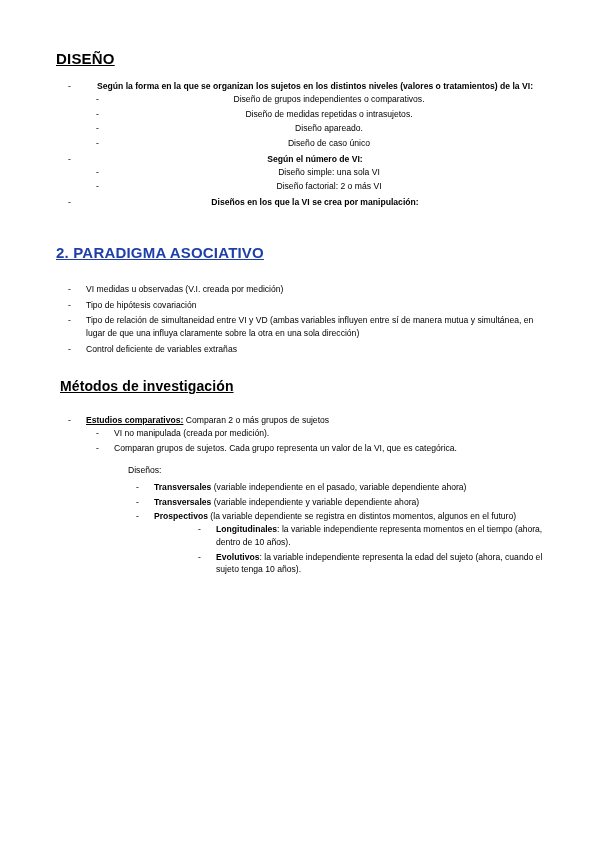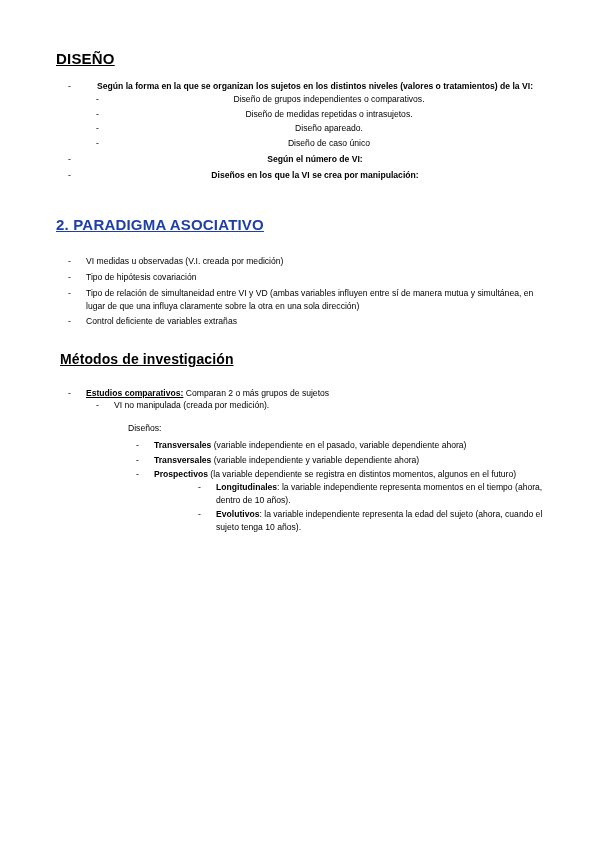--- a/index.html
+++ b/index.html
@@ -130,20 +130,24 @@
         <ul class="lvl2 nested">
           <li>Diseño de grupos independientes o comparativos.</li>
           <li>Diseño de medidas repetidas o intrasujetos.</li>
           <li>Diseño apareado.</li>
           <li>Diseño de caso único</li>
         </ul>
       </li>
 
       <li class="group-block">
         <span class="b">Según el número de VI:</span>
+        <ul class="lvl2 nested">
+          <li>Diseño simple: una sola VI</li>
+          <li>Diseño factorial: 2 o más VI</li>
+        </ul>
       </li>
 
       <li class="group-block">
         <span class="b">Diseños en los que la VI se crea por manipulación:</span>
       </li>
     </ul>
 
     <div class="spacer-lg"></div>
 
     <h2 class="section-title-blue">2. PARADIGMA ASOCIATIVO</h2>
@@ -161,20 +165,21 @@
 
     <h3 class="subsection-title">Métodos de investigación</h3>
 
     <div class="spacer-sm"></div>
 
     <ul class="lvl1">
       <li>
         <span class="u b">Estudios comparativos:</span><span> Comparan 2 o más grupos de sujetos</span>
         <ul class="lvl2 nested">
           <li>VI no manipulada (creada por medición).</li>
+          <li>Comparan grupos de sujetos. Cada grupo representa un valor de la VI, que es categórica.</li>
         </ul>
 
         <div class="indent-label">Diseños:</div>
 
         <ul class="lvl3" style="padding-left:42px;">
           <li>
             <span class="b">Transversales</span><span> (variable independiente en el pasado, variable dependiente ahora)</span>
           </li>
           <li>
             <span class="b">Transversales</span><span> (variable independiente y variable dependiente ahora)</span>

